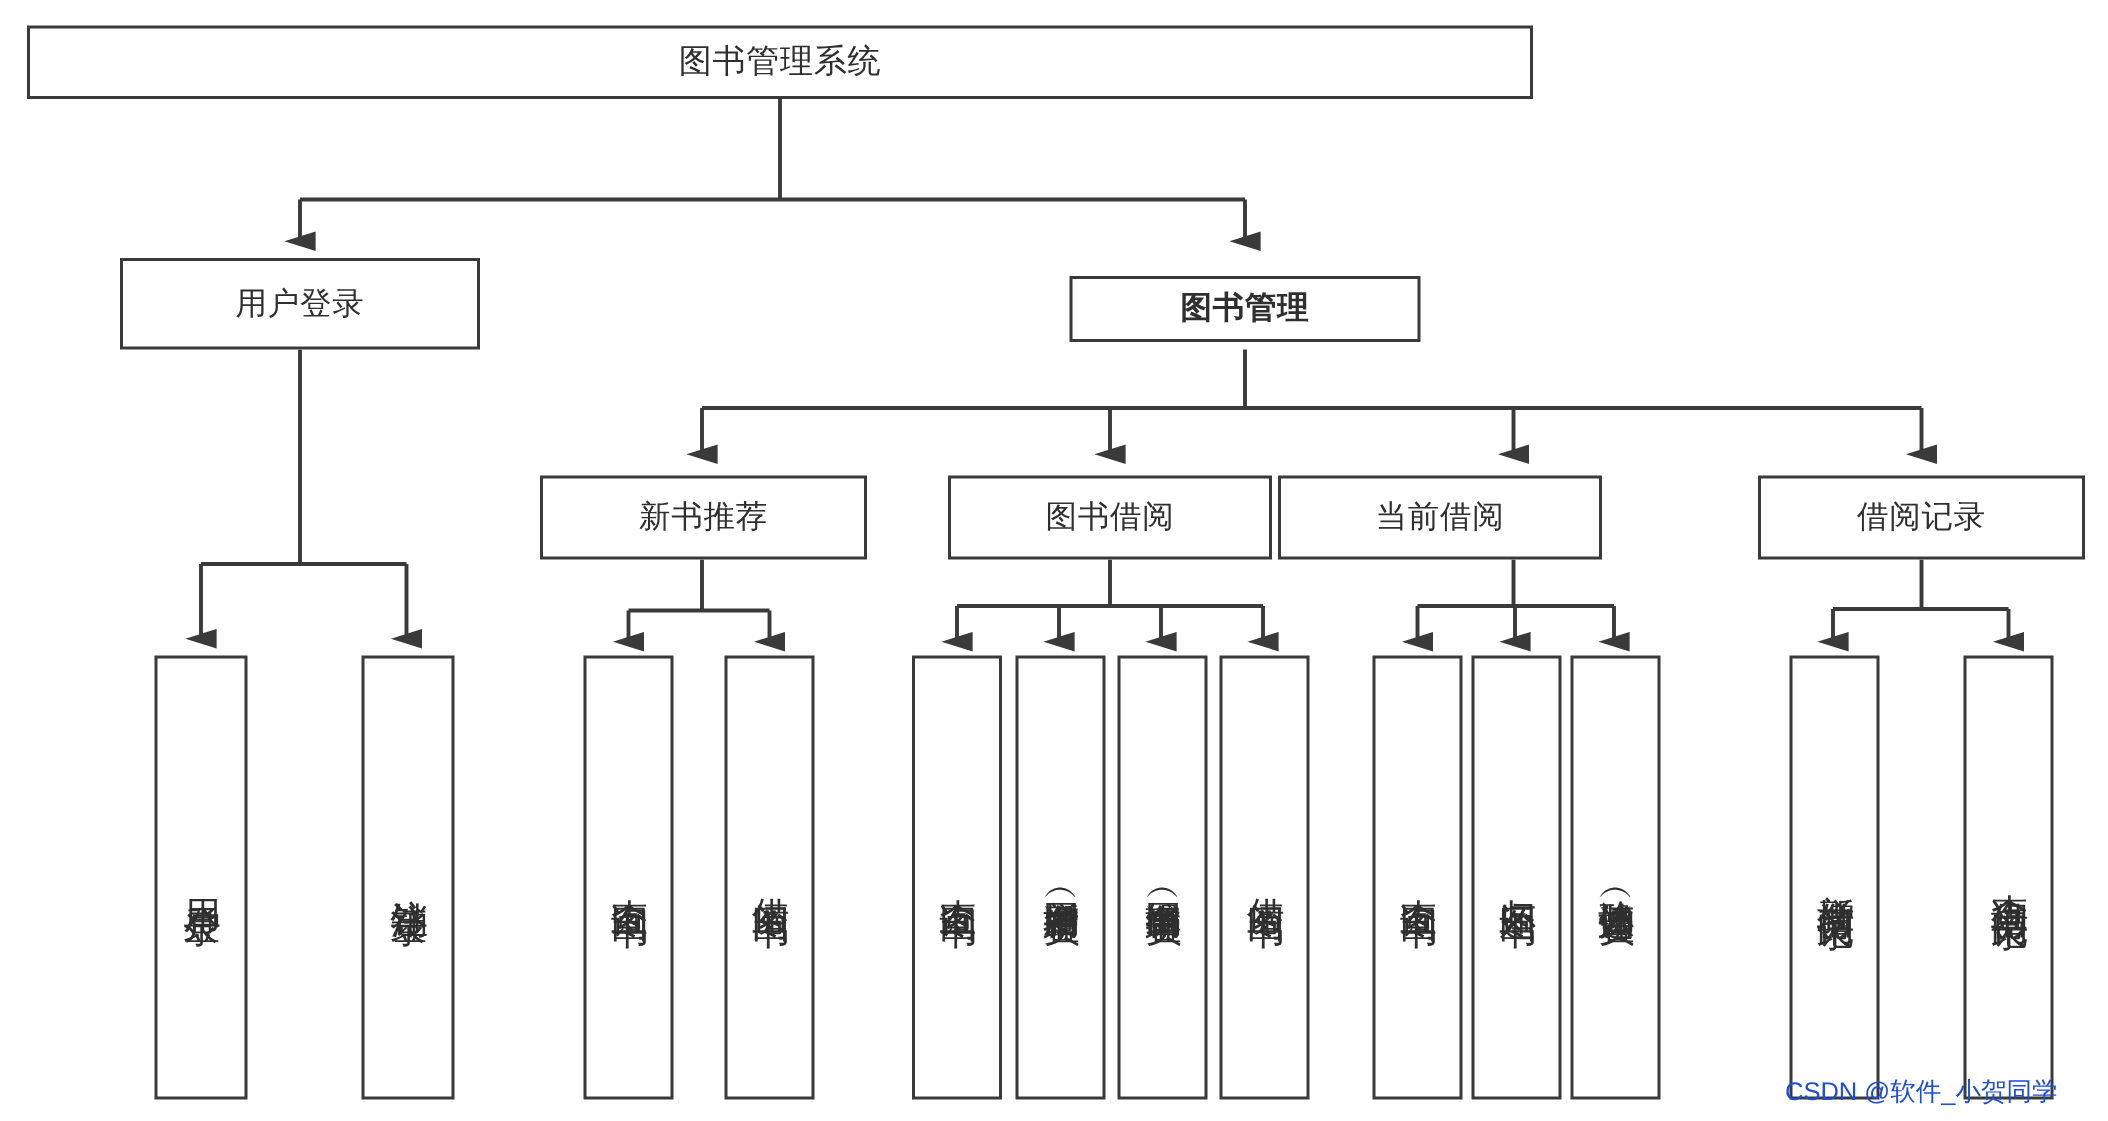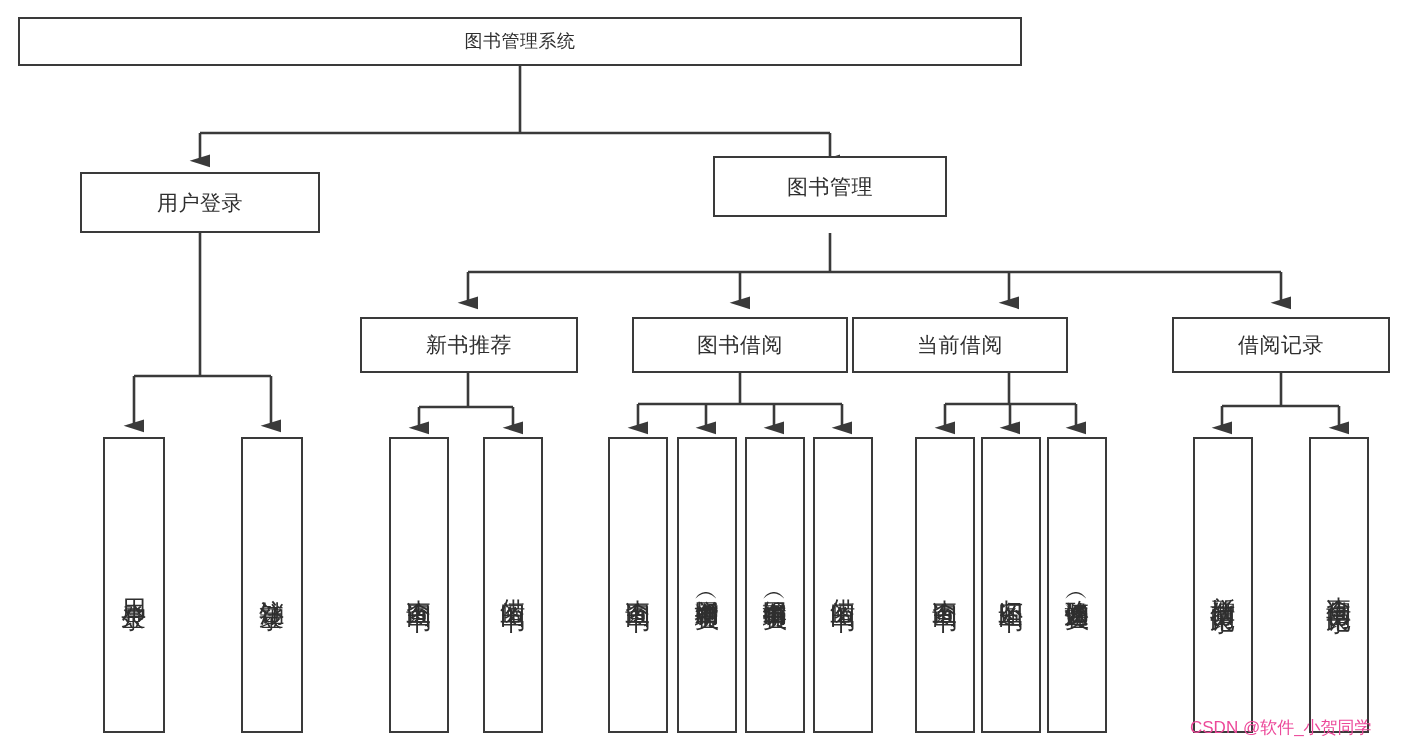--- a/index.html
+++ b/index.html
@@ -41,21 +41,21 @@
     line-height: 1.12;
     color: #2f2f2f;
     letter-spacing: 0.5px;
   }
   
   .h-node .lbl {
     font-size: 21px;
     white-space: nowrap;
   }
   .title-node .lbl {
-    font-size: 18px;
+    font-size: 22px;
   }
   
   .v-node {
     align-items: center;
     justify-content: center;
   }
   .v-node .lbl {
     writing-mode: vertical-rl;
     text-orientation: upright;
     font-size: 25px;
@@ -63,21 +63,21 @@
     letter-spacing: 3px;
     white-space: nowrap;
     max-height: 100%;
   }
   .v-node.tall .lbl {
     font-size: 24px;
     letter-spacing: 1px;
   }
   .watermark {
     position: absolute;
-    color: #ec4899;
+    color: #1d4ed8;
     font-size: 17px;
     white-space: nowrap;
     font-family: "Liberation Sans", "DejaVu Sans", sans-serif;
   }
 </style>
 </head>
 <body>
 
 <div id="canvas">
 
@@ -131,21 +131,21 @@
     </g>
   </svg>
 
   <div class="node h-node title-node" style="left:18px; top:17px; width:1004px; height:49px;">
     <span class="lbl">图书管理系统</span>
   </div>
 
   <div class="node h-node" style="left:80px; top:172px; width:240px; height:61px;">
     <span class="lbl">用户登录</span>
   </div>
-  <div class="node h-node" style="left:713px; top:156px; width:234px; height:61px;">
+  <div class="node h-node" style="left:713px; top:184px; width:234px; height:44px;font-weight:bold;">
     <span class="lbl">图书管理</span>
   </div>
 
   <div class="node h-node" style="left:632px; top:317px; width:216px; height:56px;">
     <span class="lbl">图书借阅</span>
   </div>
   <div class="node h-node" style="left:360px; top:317px; width:218px; height:56px;">
     <span class="lbl">新书推荐</span>
   </div>
   <div class="node h-node" style="left:852px; top:317px; width:216px; height:56px;">

